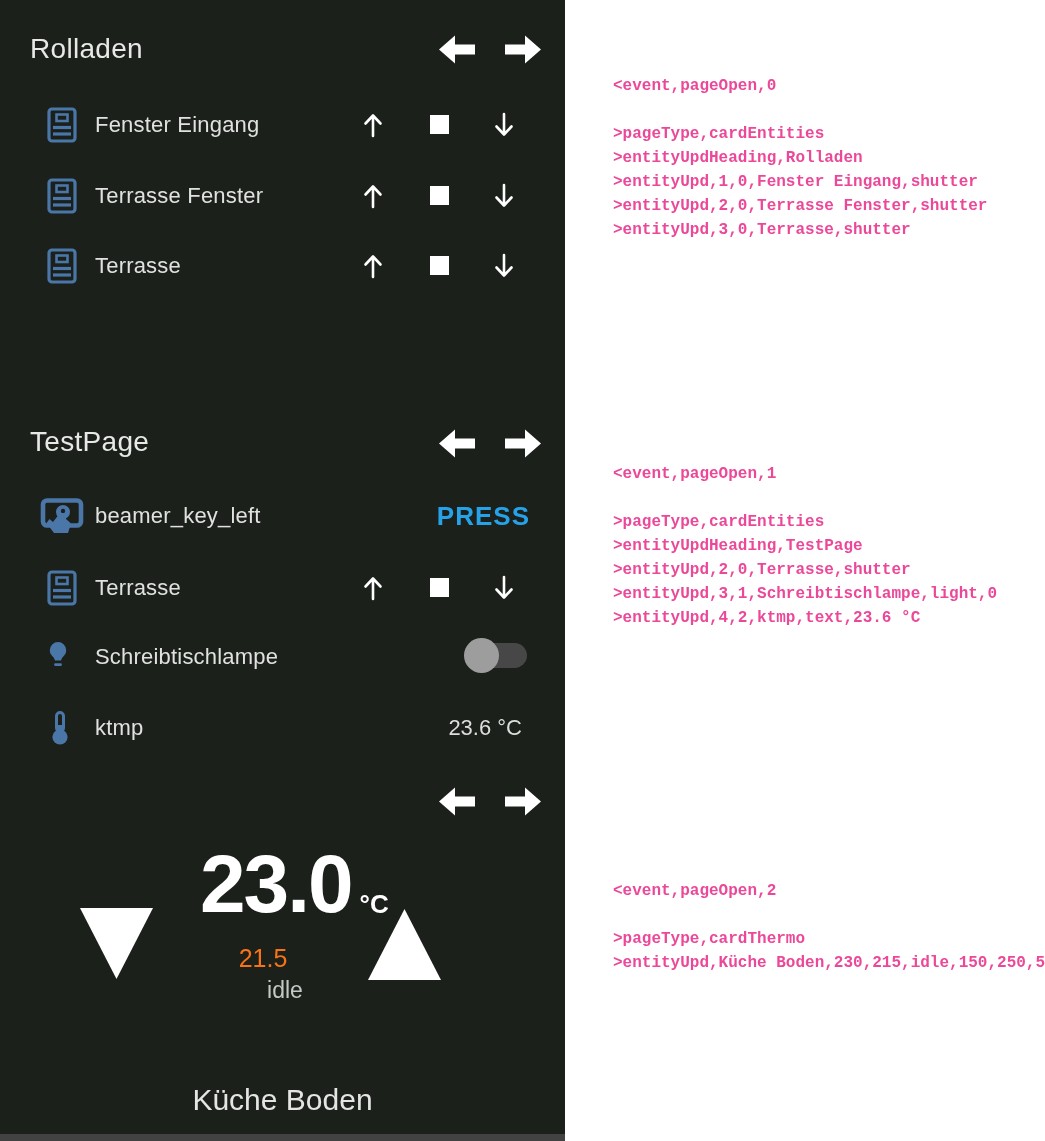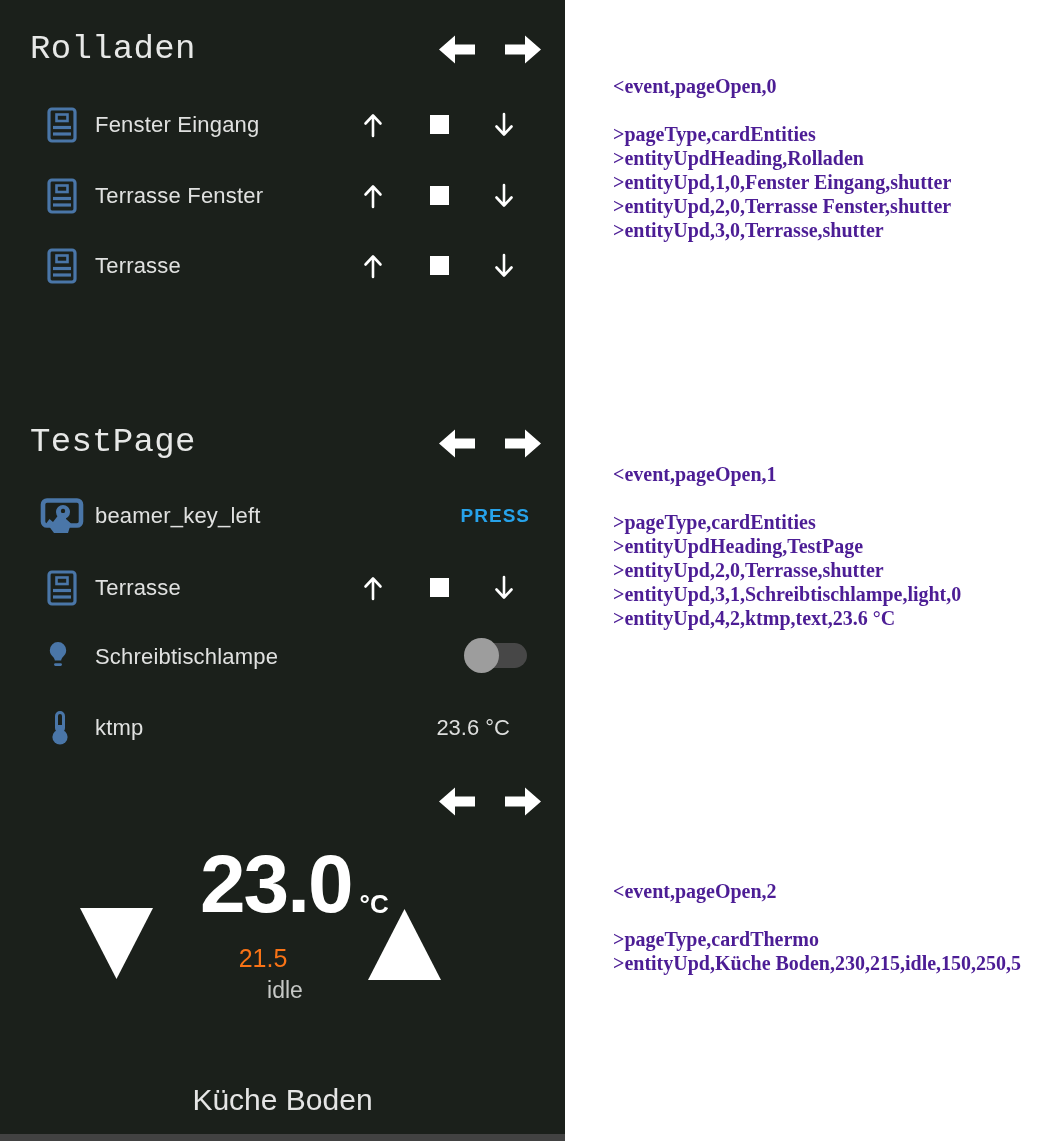--- a/index.html
+++ b/index.html
@@ -3,53 +3,53 @@
 <meta charset="utf-8">
 <style>
   * { margin:0; padding:0; box-sizing:border-box; }
   html,body { width:1045px; height:1141px; background:#ffffff; font-family:"Liberation Sans", sans-serif; }
   .screen { position:relative; width:1045px; height:1141px; background:#ffffff; overflow:hidden; }
 
   
   .device { position:absolute; left:0; top:0; width:565px; height:1134px; background:#1b201b; }
   .device-edge { position:absolute; left:0; top:1134px; width:565px; height:7px; background:#424242; }
 
-  .heading { position:absolute; left:30px; font-size:34px; line-height:38px; color:#e7e8e7; letter-spacing:.3px;font-family:Liberation Mono, monospace; }
+  .heading { position:absolute; left:30px; font-size:28px; line-height:38px; color:#e7e8e7; letter-spacing:.3px; }
   .nav { position:absolute; width:37px; height:33px; }
   .nav svg { display:block; }
 
   .row { position:absolute; left:0; width:618px; height:70px; }
   .row .ent-icon { position:absolute; }
   .row .lbl { position:absolute; left:95px; top:0; height:70px; line-height:70px; font-size:22px; color:#e0e1e0; letter-spacing:.2px; }
   .btn-up   { position:absolute; left:361px; top:22px; width:24px; height:26px; }
   .btn-stop { position:absolute; left:430px; top:25px; width:19px; height:19px; background:#ffffff; }
   .btn-down { position:absolute; left:492px; top:22px; width:24px; height:26px; }
 
   .press { position:absolute; left:380px; top:0; width:150px; height:70px; line-height:70px;
-           text-align:right; font-size:19px; font-weight:700; letter-spacing:1px; color:#27a2e9; }
-  .sensor-value { position:absolute; left:360px; top:0; width:150px; height:70px; line-height:70px;
+           text-align:right; font-size:26px; font-weight:700; letter-spacing:1px; color:#27a2e9; }
+  .sensor-value { position:absolute; left:372px; top:0; width:150px; height:70px; line-height:70px;
            text-align:right; font-size:22px; color:#dddedd; }
 
   .toggle { position:absolute; left:468px; top:21px; width:59px; height:25px; }
   .toggle .track { position:absolute; left:0; top:0; width:59px; height:25px; border-radius:13px; background:#474747; }
   .toggle .knob  { position:absolute; left:-4px; top:-5px; width:35px; height:35px; border-radius:50%; background:#9d9d9d; }
 
   
   .temp-wrap { position:absolute; left:200px; top:848px; display:flex; align-items:flex-end; }
   .temp-big  { font-size:82px; font-weight:700; line-height:72px; color:#ffffff; letter-spacing:-2px; }
   .temp-unit { font-size:26px; font-weight:700; color:#ffffff; margin-left:8px; margin-top:-2px; }
   .tri { position:absolute; }
   .setpoint { position:absolute; left:0; width:526px; text-align:center; font-size:25px; color:#f97316; }
   .hvac-state { position:absolute; left:0; width:526px; text-align:center; font-size:23px; color:#c6c8c6;padding-left:44px; }
   .room { position:absolute; left:0; top:1083px; width:565px; text-align:center; font-size:30px; color:#e5e5e5; }
 
   
   .log { position:absolute; left:565px; top:0; width:480px; height:1141px; background:#ffffff; }
-  .logblock { position:absolute; left:48px; width:430px; font-family:Liberation Serif, serif;
-              font-size:20px; font-weight:700; color:#4c1d95; line-height:24px; white-space:nowrap; }
+  .logblock { position:absolute; left:48px; width:430px; font-family:Liberation Mono, monospace;
+              font-size:16px; font-weight:700; color:#ec4899; line-height:24px; white-space:nowrap; }
   .loggap { height:24px; }
 </style>
 </head>
 <body>
 
 <div class="screen">
 
   <div class="device">
 
     <div>

